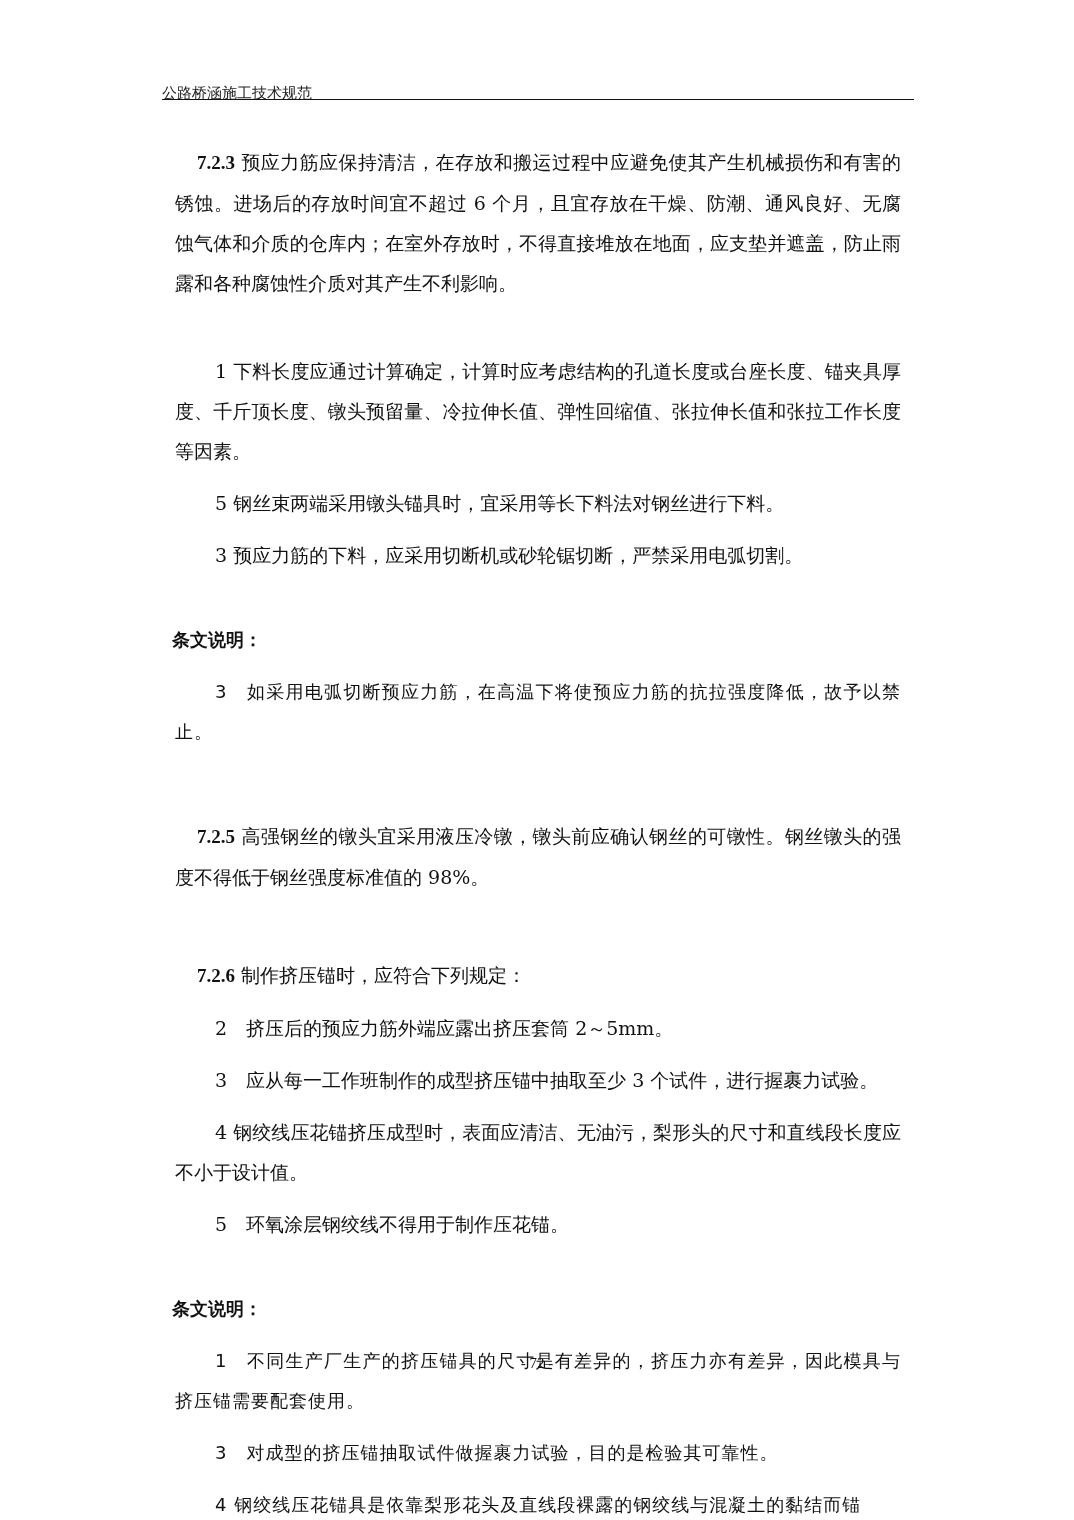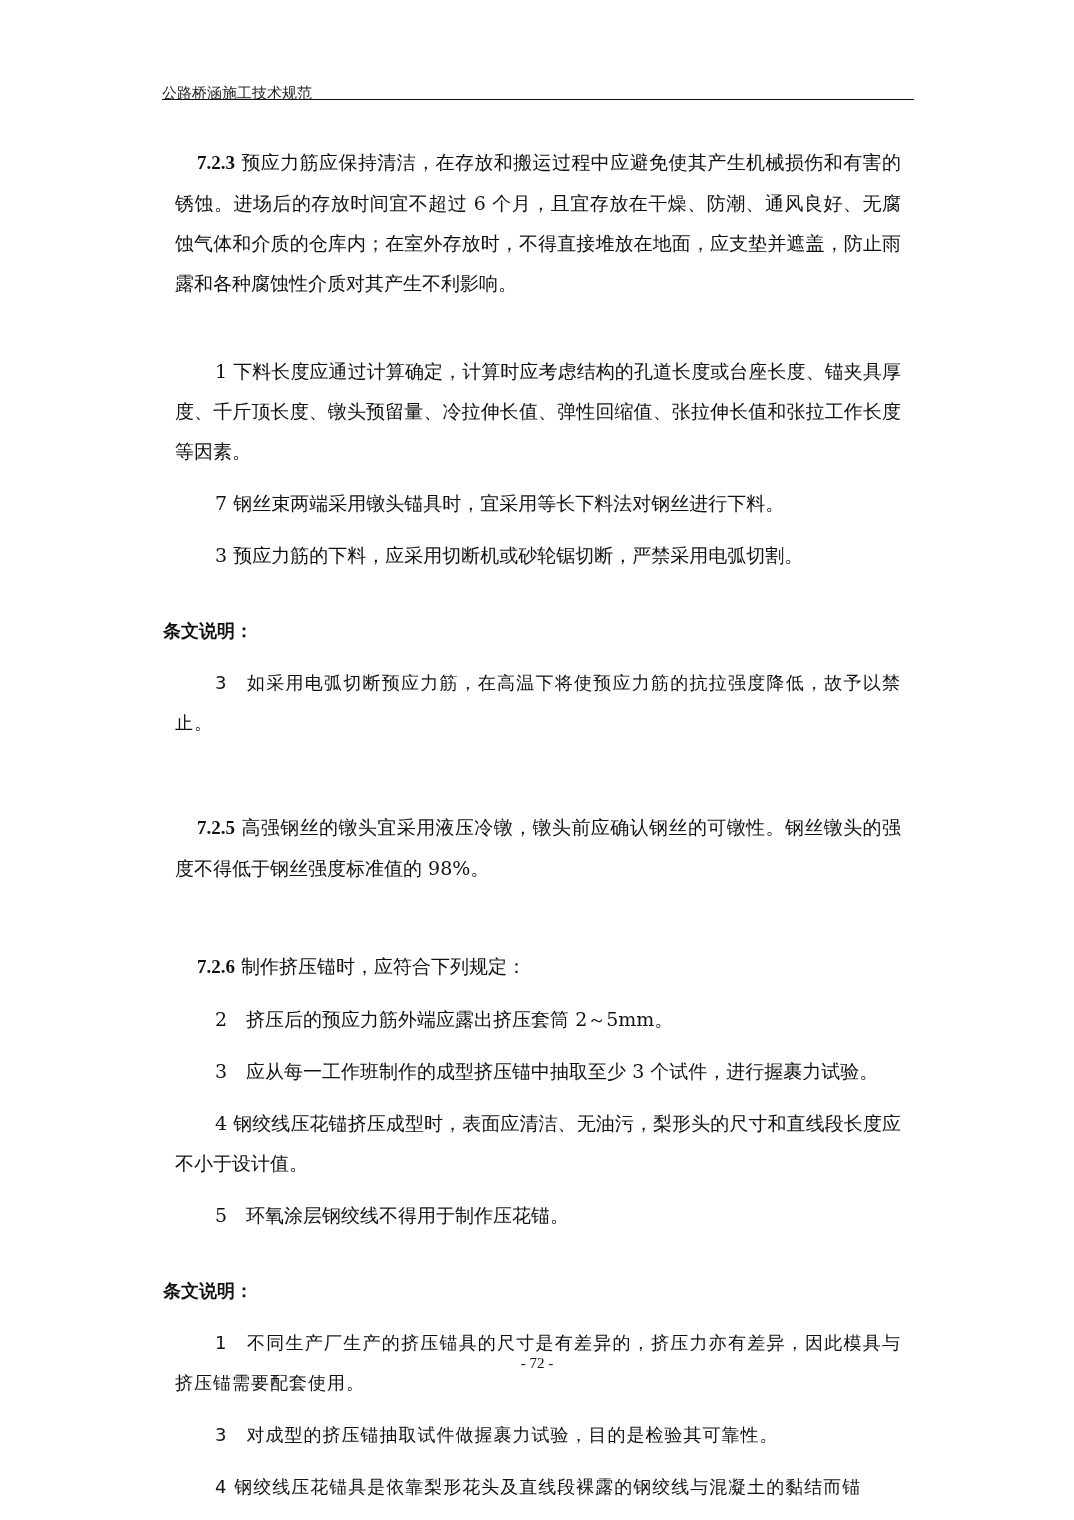--- a/index.html
+++ b/index.html
@@ -8,41 +8,41 @@
   .header { position: absolute; left: 162px; top: 84px; font-size: 15px; color: #222;
             font-family: "DejaVu Sans", "Liberation Sans", sans-serif; }
   .header-rule { position: absolute; left: 162px; top: 99px; width: 752px; height: 0;
                  border-top: 1.5px solid #111; }
   .page { position: absolute; left: 163px; top: 130px; width: 750px; }
   .p { font-size: 19px; line-height: 40px; margin: 12px; text-align: justify; text-justify: inter-character; }
   .indent1 { text-indent: 22px; }
   .indent2 { text-indent: 40px; }
   .clause-no { font-weight: bold; font-family: "Liberation Serif", serif; }
   .gap { height: 24px; }
-  .expl-title { font-size: 18px; font-weight: bold; margin: 0; line-height: 40px;
+  .expl-title { font-size: 18px; font-weight: bold; margin: 9px; line-height: 40px;
                 font-family: "DejaVu Sans", "Liberation Sans", sans-serif; }
   .expl { font-size: 18px; line-height: 40px; margin: 12px; letter-spacing: 1px;
           font-family: "DejaVu Sans", "Liberation Sans", sans-serif; text-align: justify; }
   .page-no { position: absolute; top: 1355px; left: 0; width: 1074px; text-align: center;
              font-size: 15px; font-family: "Liberation Serif", serif; }
 </style>
 </head>
 <body>
 
 <div class="header">公路桥涵施工技术规范</div>
 <div class="header-rule"></div>
 
 <div class="page">
 
   <p class="p indent1"><span class="clause-no">7.2.3</span><span> 预应力筋应保持清洁，在存放和搬运过程中应避免使其产生机械损伤和有害的锈蚀。进场后的存放时间宜不超过 6 个月，且宜存放在干燥、防潮、通风良好、无腐蚀气体和介质的仓库内；在室外存放时，不得直接堆放在地面，应支垫并遮盖，防止雨露和各种腐蚀性介质对其产生不利影响。</span></p>
 
   <div class="gap"></div>
 
   <p class="p indent2">1 下料长度应通过计算确定，计算时应考虑结构的孔道长度或台座长度、锚夹具厚度、千斤顶长度、镦头预留量、冷拉伸长值、弹性回缩值、张拉伸长值和张拉工作长度等因素。</p>
-  <p class="p indent2">7 钢丝束两端采用镦头锚具时，宜采用等长下料法对钢丝进行下料。</p>
+  <p class="p indent2">5 钢丝束两端采用镦头锚具时，宜采用等长下料法对钢丝进行下料。</p>
   <p class="p indent2">3 预应力筋的下料，应采用切断机或砂轮锯切断，严禁采用电弧切割。</p>
 
   <div class="gap"></div>
 
   <p class="expl-title">条文说明：</p>
   <p class="expl indent2">3　如采用电弧切断预应力筋，在高温下将使预应力筋的抗拉强度降低，故予以禁止。</p>
 
   <div class="gap" style="height:40px"></div>
 
   <p class="p indent1"><span class="clause-no">7.2.5</span><span> 高强钢丝的镦头宜采用液压冷镦，镦头前应确认钢丝的可镦性。钢丝镦头的强度不得低于钢丝强度标准值的 98%。</span></p>

